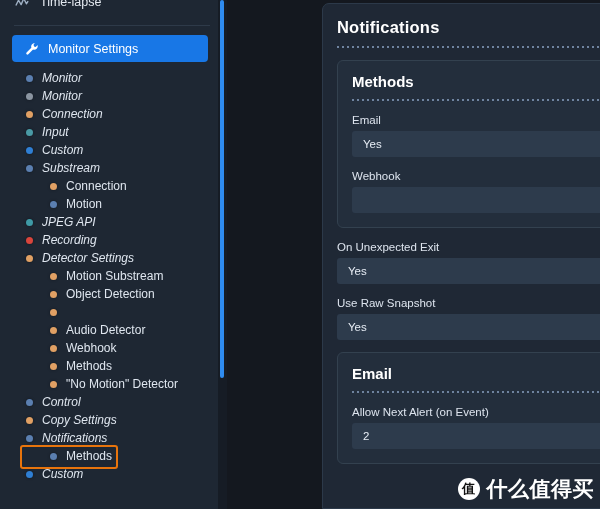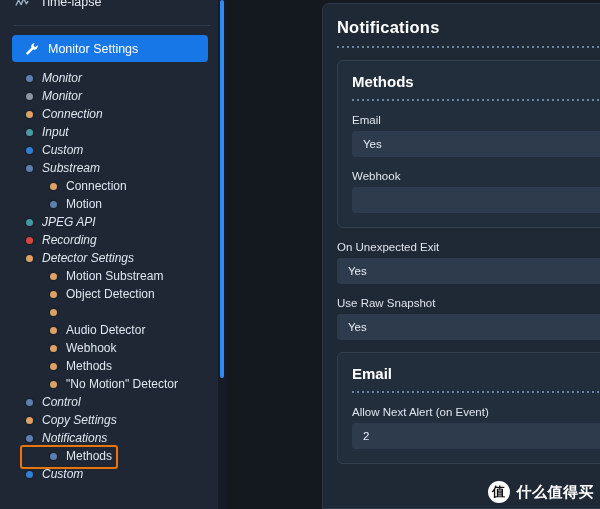--- a/index.html
+++ b/index.html
@@ -222,21 +222,21 @@
     color: #111;
     font-size: 13px;
     font-weight: 700;
     display: flex;
     align-items: center;
     justify-content: center;
     font-family: "DejaVu Sans", sans-serif;
   }
   .wm-text {
     color: #ffffff;
-    font-size: 15px;
+    font-size: 21px;
     font-weight: 700;
     font-family: "DejaVu Sans", sans-serif;
     letter-spacing: .5px;
   }
 </style>
 </head>
 <body>
 
 <div class="app">
 

